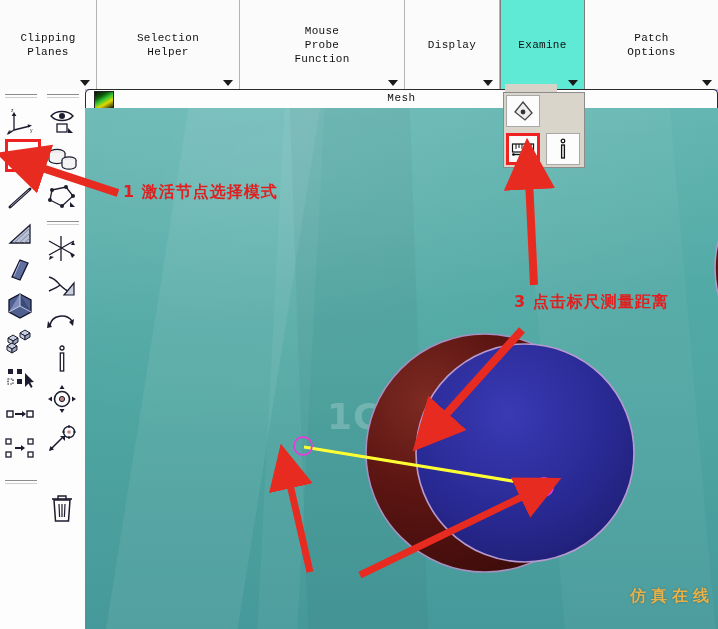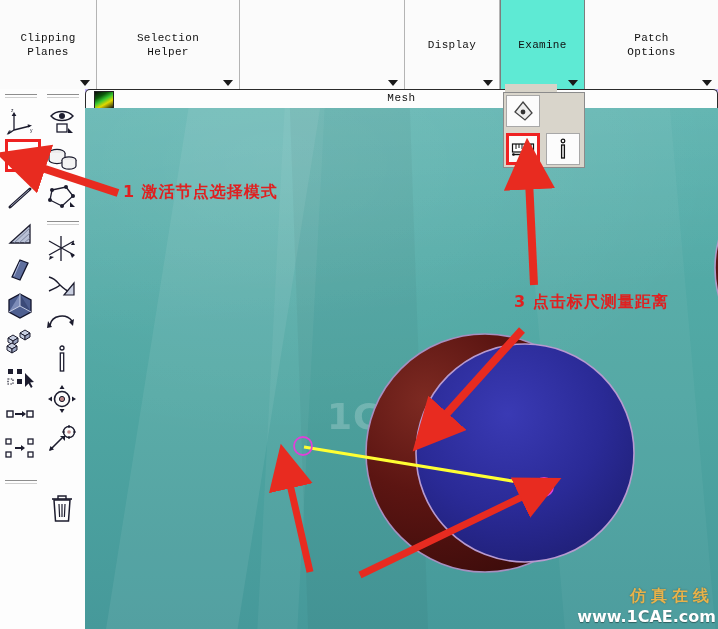--- a/index.html
+++ b/index.html
@@ -86,20 +86,23 @@
       <div class="rib-label">Clipping
 Planes</div>
       <div class="rib-caret"></div>
     </div>
     <div class="rib-group" style="width:143px">
       <div class="rib-label">Selection
 Helper</div>
       <div class="rib-caret"></div>
     </div>
     <div class="rib-group" style="width:165px">
+      <div class="rib-label">Mouse
+Probe
+Function</div>
       <div class="rib-caret"></div>
     </div>
     <div class="rib-group" style="width:95px">
       <div class="rib-label">Display</div>
       <div class="rib-caret"></div>
     </div>
     <div class="rib-group sel" style="width:85px">
       <div class="rib-label">Examine</div>
       <div class="rib-caret"></div>
     </div>
@@ -372,21 +375,20 @@
 
         <line x1="219" y1="339" x2="458" y2="378" stroke="#ffff33" stroke-width="3.2"></line>
 
         <circle cx="218" cy="338" r="9" fill="none" stroke="#e040d8" stroke-width="1.8"></circle>
         <circle cx="459" cy="379" r="9" fill="none" stroke="#e040d8" stroke-width="1.8"></circle>
       </svg>
 
       <div class="meas-label">2.3376656</div>
 
       <div class="wm-site">仿真在线</div>
-      <div class="wm-url">www.1CAE.com</div>
     </div>
   </div>
 
   <div class="floatbar">
     <div class="fb-cell" style="left:2px;top:2px;">
       <svg width="22" height="22" viewBox="0 0 22 22">
         <path d="M11 2 L20 13 L13 20 L3 12 Z" fill="#eeeeee" stroke="#444" stroke-width="1.3"></path>
         <circle cx="11" cy="12" r="2.4" fill="#333"></circle>
       </svg>
     </div>

